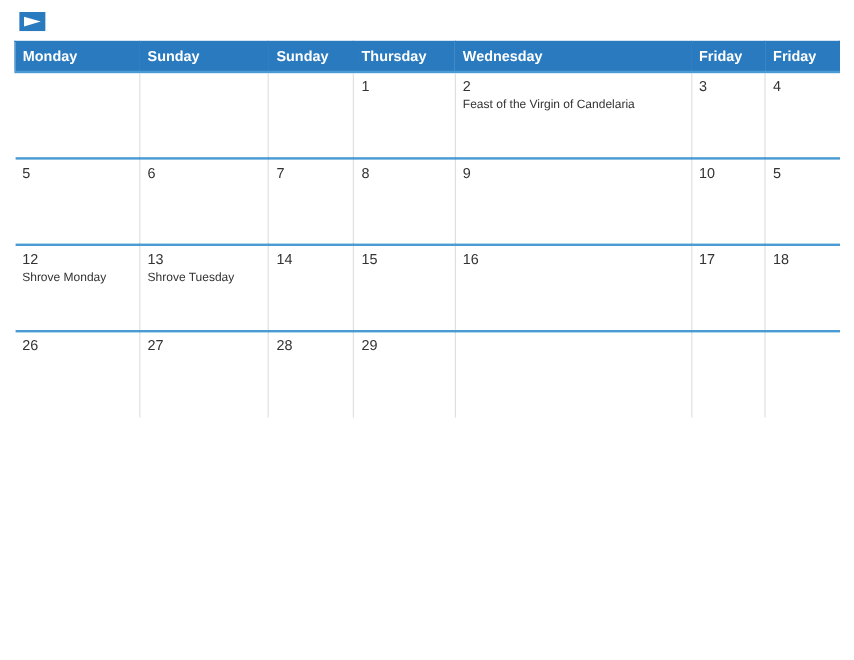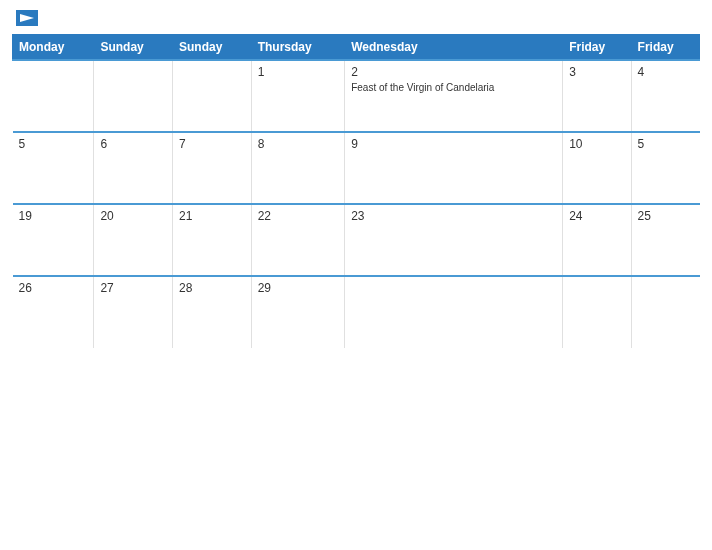--- a/index.html
+++ b/index.html
@@ -171,40 +171,36 @@
             <span class="day-number">9</span>
           </td>
           <td>
             <span class="day-number">10</span>
           </td>
           <td>
             <span class="day-number">5</span>
           </td>
         </tr>
         <tr>
-          <td>
-            <span class="day-number">19</span>
-          </td>
-          <td>
-            <span class="day-number">20</span>
-          </td>
-          <td>
-            <span class="day-number">21</span>
-          </td>
-          <td>
-            <span class="day-number">22</span>
-          </td>
-          <td>
-            <span class="day-number">23</span>
-          </td>
-          <td>
-            <span class="day-number">24</span>
-          </td>
-          <td>
-            <span class="day-number">25</span>
+          <td><span class="day-number">12</span><span class="holiday-name">Shrove Monday</span></td>
+          <td><span class="day-number">13</span><span class="holiday-name">Shrove Tuesday</span></td>
+          <td>
+            <span class="day-number">14</span>
+          </td>
+          <td>
+            <span class="day-number">15</span>
+          </td>
+          <td>
+            <span class="day-number">16</span>
+          </td>
+          <td>
+            <span class="day-number">17</span>
+          </td>
+          <td>
+            <span class="day-number">18</span>
           </td>
         </tr>
         <tr>
           <td>
             <span class="day-number">26</span>
           </td>
           <td>
             <span class="day-number">27</span>
           </td>
           <td>

